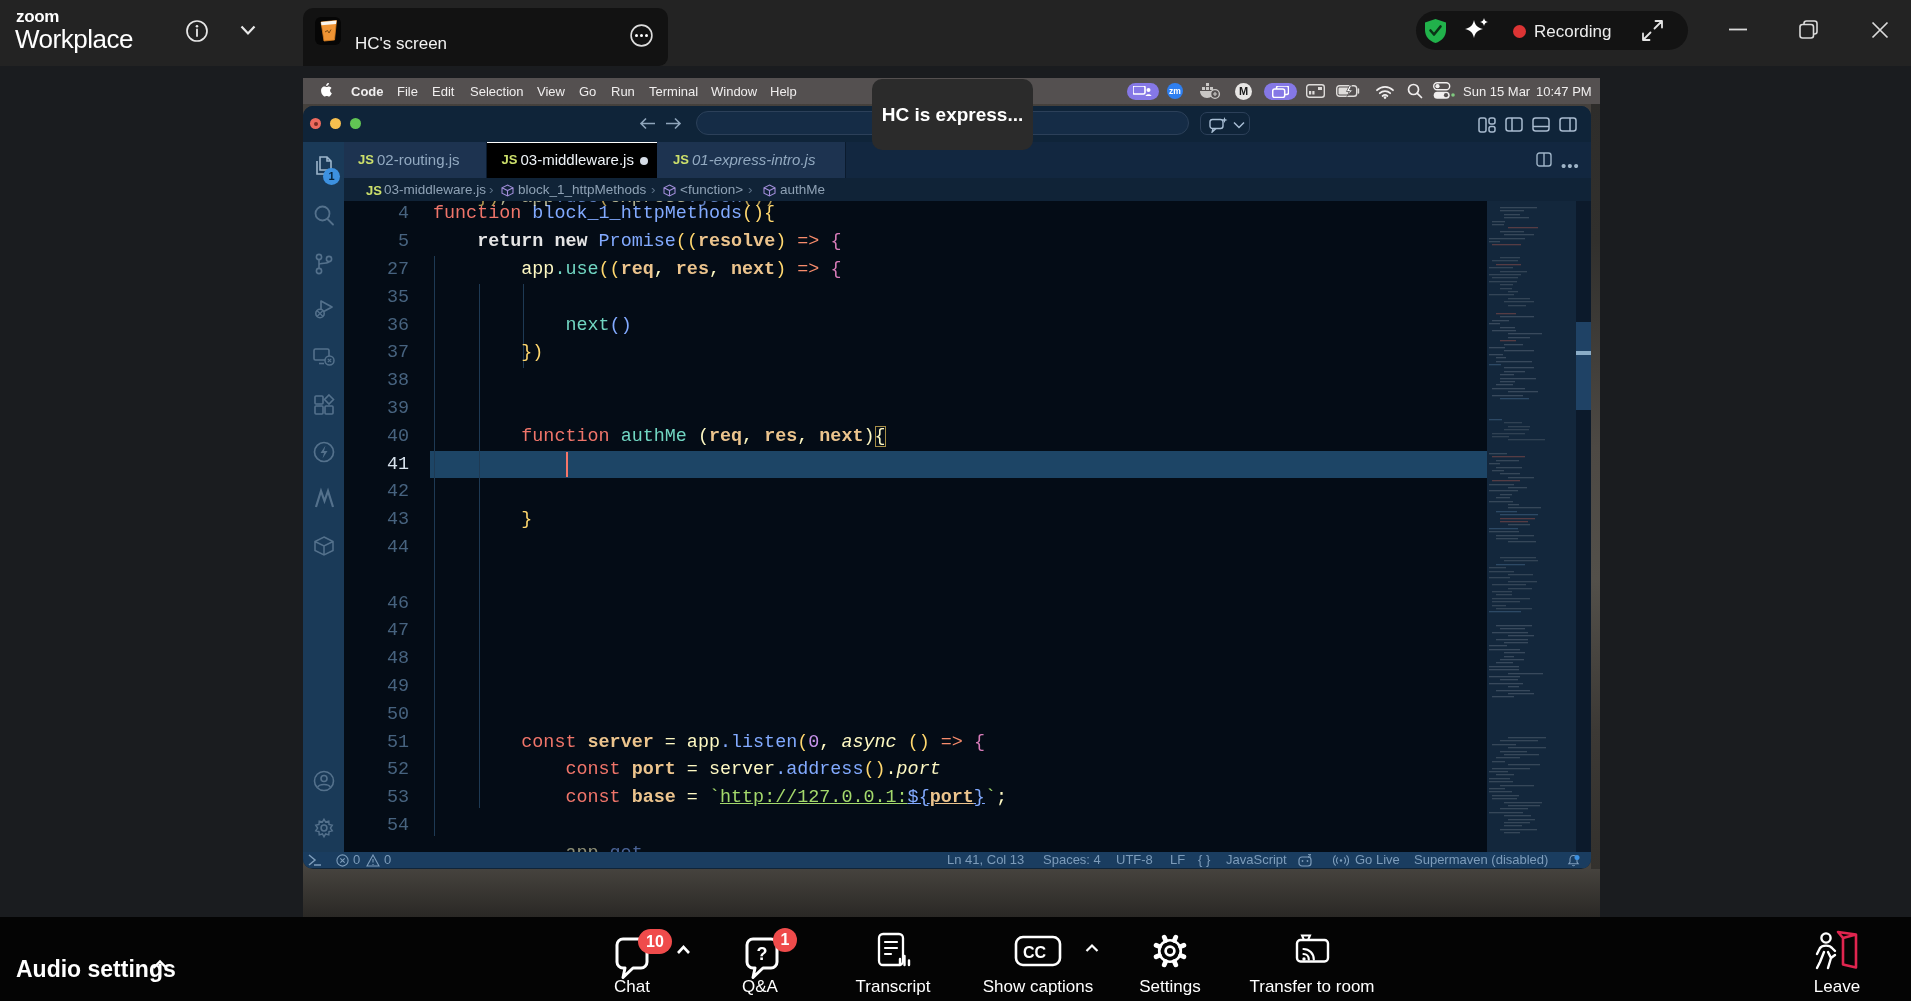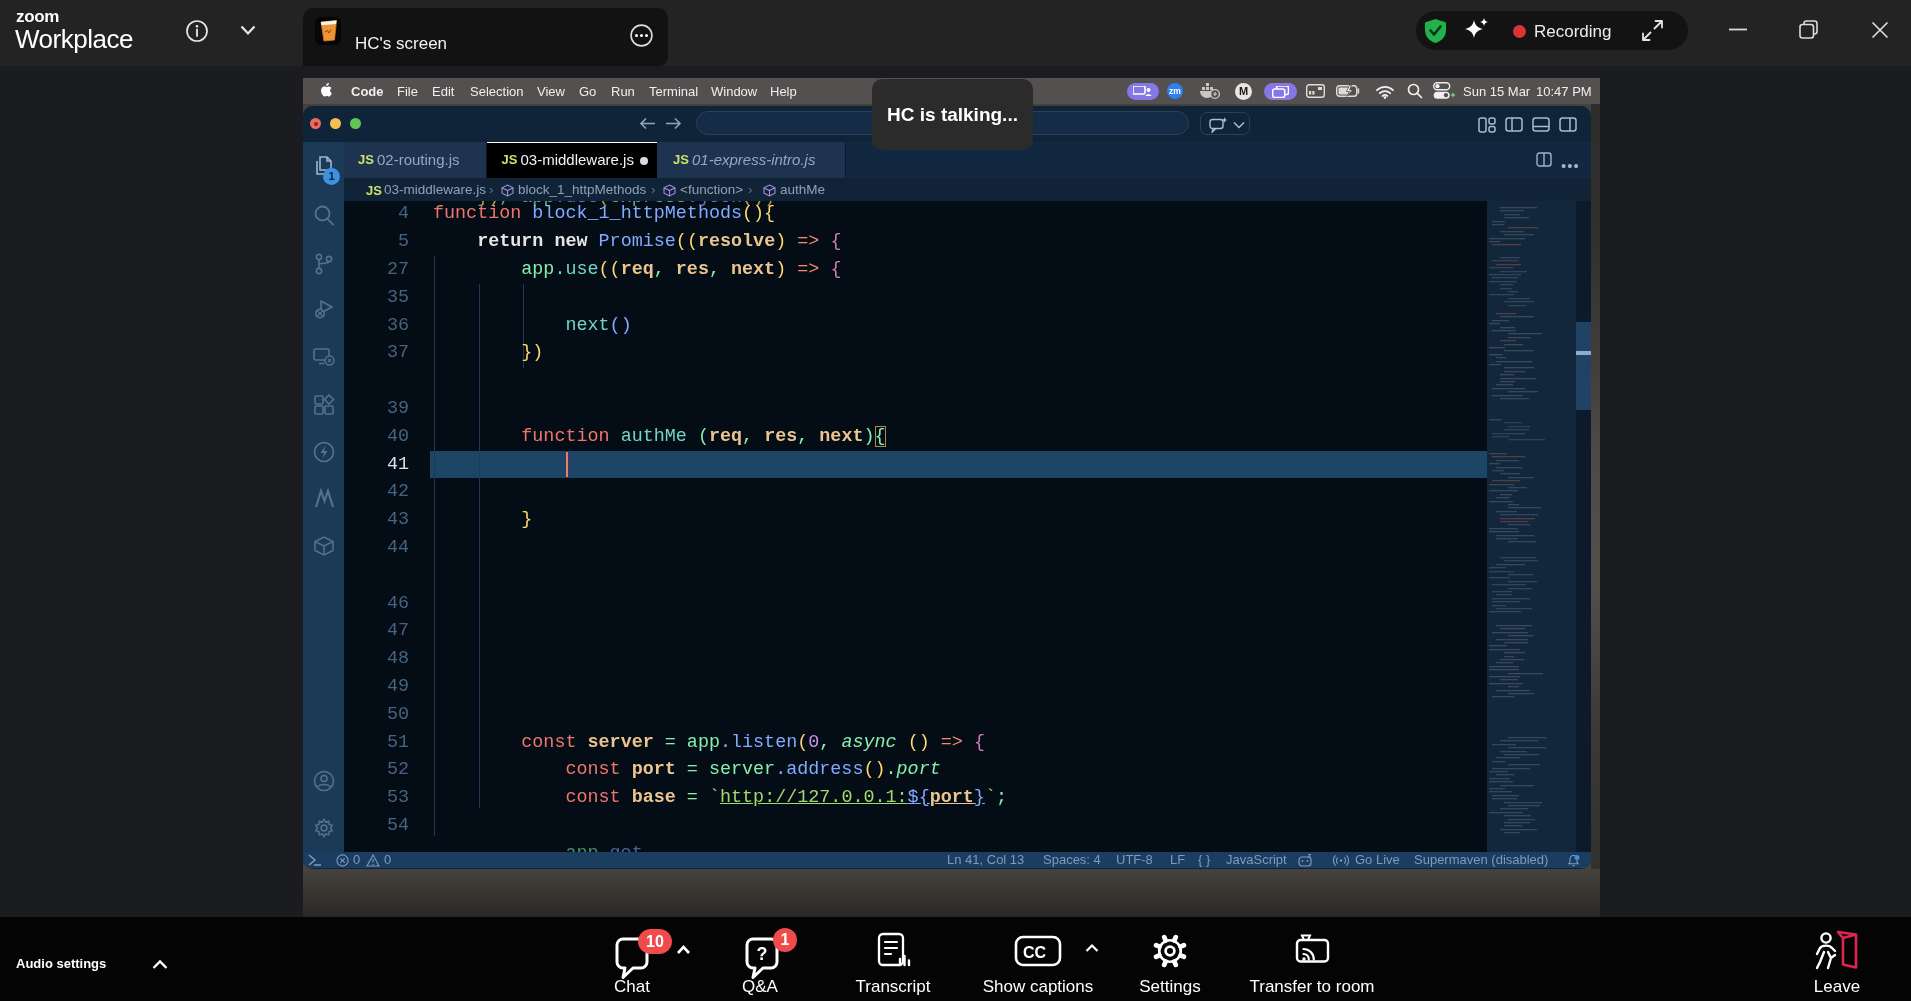--- a/index.html
+++ b/index.html
@@ -35,21 +35,21 @@
 #crumb span{position:absolute;top:4px}
 
 #actbar{position:absolute;left:0;top:36.5px;width:41px;height:710.3px;background:#1a3a58}
 
 #editor{position:absolute;left:41px;top:95.5px;width:1247px;height:651.3px;background:#040c16;overflow:hidden}
 .row{position:absolute;left:0;height:27.8px;font-family:"Liberation Mono",monospace;font-size:18.4px;line-height:27.8px;white-space:pre}
 .num{position:absolute;left:0;width:65px;text-align:right;color:#47637f}.numact{color:#d7e2ec}
 .txt{position:absolute;left:89px}
 .cA{color:#f0756a}.cB{color:#e5e5e5;font-weight:bold}.cF{color:#82aaff}.cT{color:#71d6c2}
 .cP{color:#ecc48d;font-weight:bold}.cG{color:#ffd76e}.cO{color:#f78c6c}.cM{color:#d77bb8}
-.cW{color:#86efac}.cS{color:#a4d96c}.cN{color:#c792ea}.it{font-style:italic}
+.cW{color:#fef9c3}.cS{color:#a4d96c}.cN{color:#c792ea}.it{font-style:italic}
 #lineband{position:absolute;left:86px;top:249.5px;width:1057px;height:27.8px;background:#1d4566}
 #cursor{position:absolute;left:221.5px;top:251px;width:2.5px;height:25px;background:#f77669}
 #minimap{position:absolute;left:1143px;top:0;width:89px;height:651.3px;background:#13273c}
 #sbarcol{position:absolute;left:1232px;top:0;width:15px;height:651.3px;background:#0c1a2b}
 
 #statusbar{position:absolute;left:0;top:746.8px;width:1288px;height:16.2px;background:#1a3d60;color:#7d9cba;font-size:13px}
 #statusbar span{position:absolute;top:0px}
 
 #talking{position:absolute;left:872px;top:79px;width:161px;height:71px;background:#2b2b2b;border-radius:10px;z-index:30}
 #talking div{position:absolute;left:0;top:25px;width:161px;text-align:center;color:#fff;font-size:19px;font-weight:bold}
@@ -249,20 +249,21 @@
         <div id="lineband"></div>
         <div class="abs" style="left:90px;top:55px;width:1px;height:580px;background:#1e3a54"></div>
         <div class="abs" style="left:134.5px;top:83px;width:1px;height:524px;background:#1e3a54"></div>
         <div class="abs" style="left:178.5px;top:83px;width:1px;height:84px;background:#1e3a54"></div>
         <div class="row" style="top:-0.7px;width:1247px"><span class="num">4</span><span class="txt"><span class="cA">function</span><span class="cW"> </span><span class="cF">block_1_httpMethods</span><span class="cG">(){</span></span></div>
         <div class="row" style="top:27.1px;width:1247px"><span class="num">5</span><span class="txt"><span class="cW">    </span><span class="cB">return</span><span class="cW"> </span><span class="cB">new</span><span class="cW"> </span><span class="cF">Promise</span><span class="cG">((</span><span class="cP">resolve</span><span class="cG">)</span><span class="cW"> </span><span class="cO">=&gt;</span><span class="cW"> </span><span class="cM">{</span></span></div>
         <div class="row" style="top:54.9px;width:1247px"><span class="num">27</span><span class="txt"><span class="cW">        </span><span class="cW">app</span><span class="cT">.use</span><span class="cG">((</span><span class="cP">req</span><span class="cW">, </span><span class="cP">res</span><span class="cW">, </span><span class="cP">next</span><span class="cG">)</span><span class="cW"> </span><span class="cO">=&gt;</span><span class="cW"> </span><span class="cM">{</span></span></div>
         <div class="row" style="top:82.7px;width:1392px"><span class="num">35</span><span class="txt"></span></div>
         <div class="row" style="top:110.5px;width:1247px"><span class="num">36</span><span class="txt"><span class="cW">            </span><span class="cT">next</span><span class="cF">()</span></span></div>
         <div class="row" style="top:138.3px;width:1247px"><span class="num">37</span><span class="txt"><span class="cW">        </span><span class="cG">})</span></span></div>
+        <div class="row" style="top:166.1px;width:1247px"><span class="num">38</span><span class="txt"></span></div>
         <div class="row" style="top:193.9px;width:1247px"><span class="num">39</span><span class="txt"></span></div>
         <div class="row" style="top:221.7px;width:1247px"><span class="num">40</span><span class="txt"><span class="cW">        </span><span class="cA">function</span><span class="cW"> </span><span class="cT">authMe</span><span class="cW"> (</span><span class="cP">req</span><span class="cW">, </span><span class="cP">res</span><span class="cW">, </span><span class="cP">next</span><span class="cW">)</span><span class="cW" style="box-shadow:inset 0 0 0 1px rgba(255,213,100,.65)">{</span></span></div>
         <div class="row" style="top:249.5px;width:1247px"><span class="num numact">41</span><span class="txt"></span></div>
         <div class="row" style="top:277.3px;width:1247px"><span class="num">42</span><span class="txt"></span></div>
         <div class="row" style="top:305.1px;width:1247px"><span class="num">43</span><span class="txt"><span class="cW">        </span><span class="cG">}</span></span></div>
         <div class="row" style="top:332.9px;width:1247px"><span class="num">44</span><span class="txt"></span></div>
         <div class="row" style="top:388.5px;width:1247px"><span class="num">46</span><span class="txt"></span></div>
         <div class="row" style="top:416.3px;width:1411px"><span class="num">47</span><span class="txt"></span></div>
         <div class="row" style="top:444.1px;width:1247px"><span class="num">48</span><span class="txt"></span></div>
         <div class="row" style="top:471.9px;width:1256px"><span class="num">49</span><span class="txt"></span></div>
@@ -538,24 +539,24 @@
         <circle cx="4.5" cy="4.2" r="2.1" fill="#f0eeee"></circle>
         <rect x="0.7" y="9.7" width="16" height="7" rx="3.5" fill="#f0eeee"></rect>
         <circle cx="13" cy="13.2" r="2.1" fill="#545050"></circle>
         <circle cx="20" cy="13" r="1.8" fill="#7fc97f"></circle>
       </svg>
     <span style="left:1160px">Sun 15 Mar</span>
     <span style="left:1233px">10:47 PM</span>
   </div>
 </div>
 <div id="talking">
-    <div>HC is talking...</div>
+    <div>HC is express...</div>
   </div>
 <div id="botbar"></div>
-<div class="abs" style="left:16px;top:956px;font-size:13px;font-weight:600;color:#fff;z-index:5">Audio settings</div>
+<div class="abs" style="left:16px;top:956px;font-size:23px;font-weight:600;color:#fff;z-index:5">Audio settings</div>
 <svg class="abs" style="left:152px;top:959px;z-index:5" width="16" height="11" viewBox="0 0 16 11">
     <path d="M1.5 9 L8 2.5 L14.5 9" fill="none" stroke="#fff" stroke-width="2.4"></path>
   </svg>
 
 <svg class="abs" style="left:612px;top:933px;z-index:5" width="42" height="48" viewBox="0 0 42 48">
     <path d="M5 12 C5 8.7 7.7 6 11 6 H29 C32.3 6 35 8.7 35 12 V29 C35 32.3 32.3 35 29 35 H21 L11 44.5 L13 35 H11 C7.7 35 5 32.3 5 29 Z" fill="none" stroke="#fff" stroke-width="3" stroke-linejoin="round"></path>
   </svg>
 <div class="badge" style="left:638px;top:929px;width:34px;height:25px;border-radius:12.5px;line-height:25px">10</div>
 <svg class="abs" style="left:676px;top:944px;z-index:7" width="15" height="11" viewBox="0 0 15 11">
     <path d="M2 9 L7.5 3 L13 9" fill="none" stroke="#fff" stroke-width="2.6"></path>

